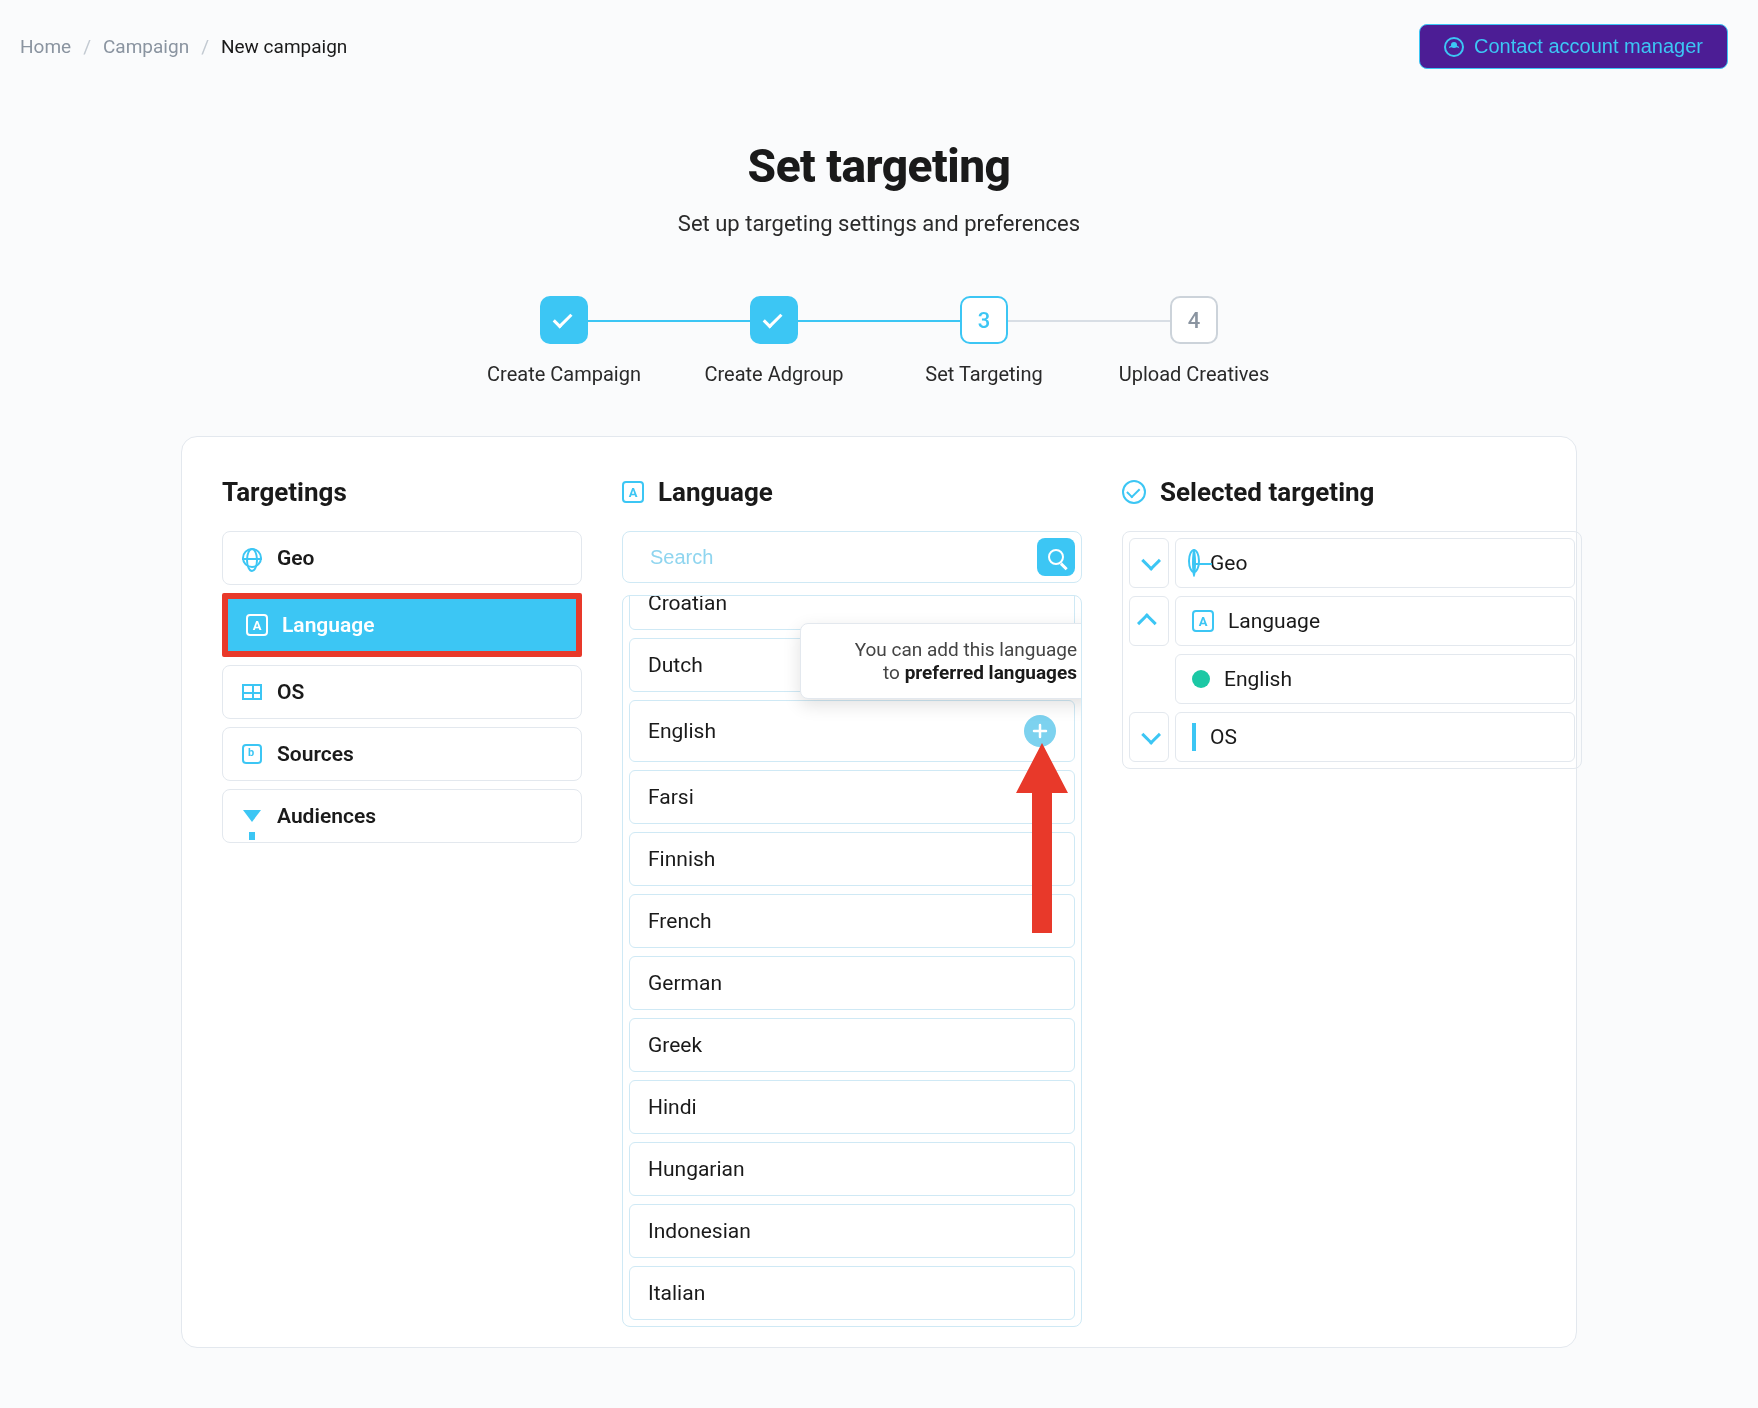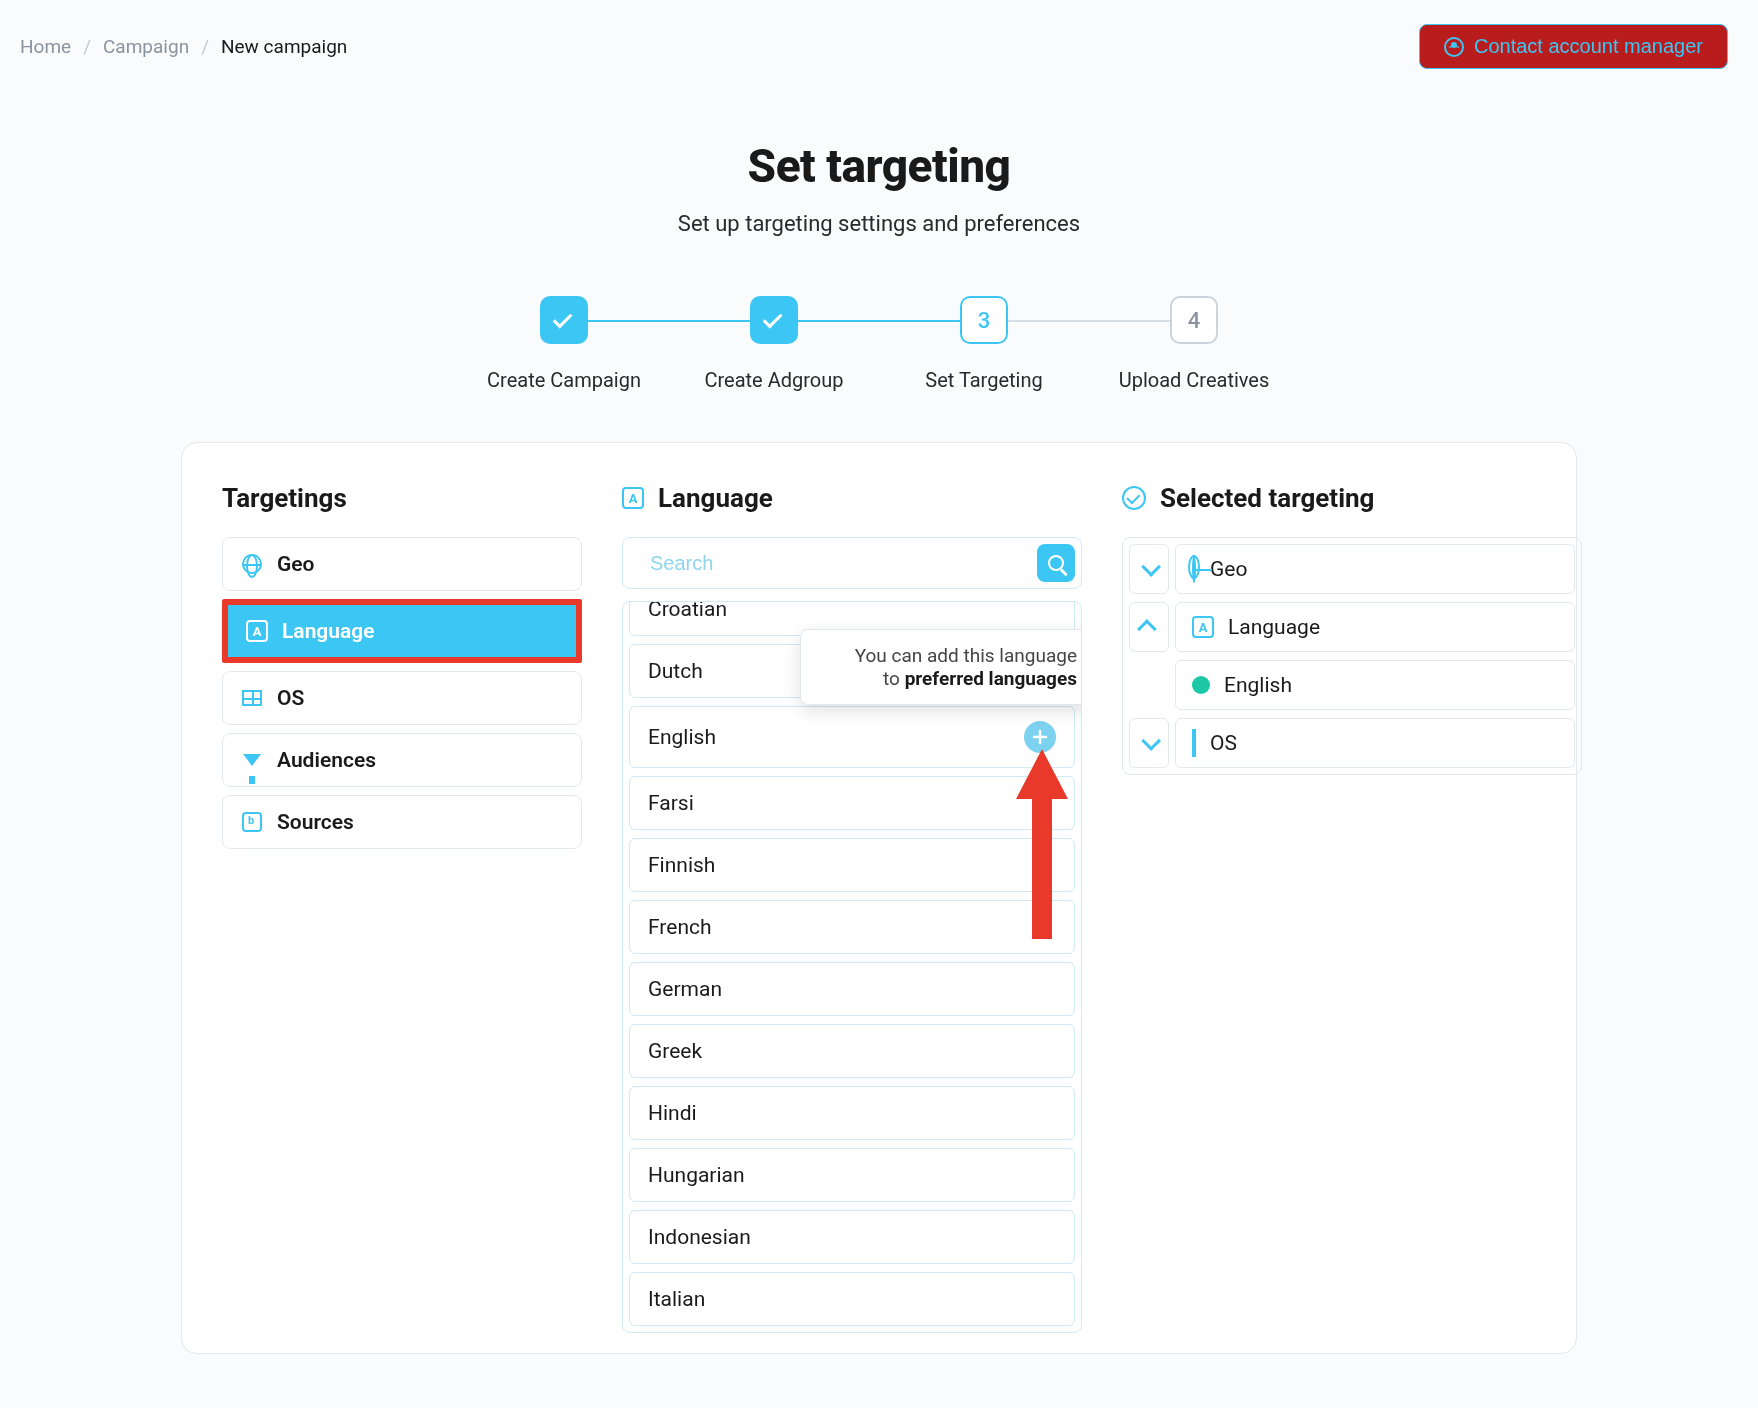--- a/index.html
+++ b/index.html
@@ -28,21 +28,21 @@
   .breadcrumb-current { color: #1a1a1a; }
   .contact-btn {
     display: flex;
     align-items: center;
     gap: 10px;
     border: 1.5px solid #3cc6f4;
     color: #3cc6f4;
     padding: 10px 24px;
     border-radius: 8px;
     font-size: 20px;
-    background: #b91c1c;
+    background: #4c1d95;
     cursor: pointer;
   }
   .contact-icon {
     width: 20px; height: 20px;
     border: 2px solid #3cc6f4;
     border-radius: 50%;
     position: relative;
     display: inline-block;
   }
   .contact-icon::before {
@@ -105,21 +105,21 @@
     border: 2px solid #3cc6f4;
     color: #3cc6f4;
     background: #fff;
   }
   .step-box.future {
     border: 2px solid #ccd3da;
     color: #8a94a0;
     background: #fff;
   }
   .step-label {
-    margin-top: 24px;
+    margin-top: 18px;
     font-size: 20px;
     color: #2a2a2a;
   }
   .step-line {
     position: absolute;
     top: 24px;
     left: calc(50% + 24px);
     width: calc(210px - 48px);
     height: 2px;
   }
@@ -412,29 +412,29 @@
         </div>
       </div>
       <div class="target-item">
         <span class="icon" style="color:#3cc6f4">
             <span class="os-icon"></span>
           </span>
         <span>OS</span>
       </div>
       <div class="target-item">
         <span class="icon" style="color:#3cc6f4">
+            <span class="src-icon"></span>
+          </span>
+        <span>Sources</span>
+      </div>
+      <div class="target-item">
+        <span class="icon" style="color:#3cc6f4">
             <span class="funnel-icon"></span>
           </span>
         <span>Audiences</span>
-      </div>
-      <div class="target-item">
-        <span class="icon" style="color:#3cc6f4">
-            <span class="src-icon"></span>
-          </span>
-        <span>Sources</span>
       </div>
     </div>
   </div>
 
   <div class="lang-outer">
     <div class="col-header">
       <span style="color:#3cc6f4">
           <span class="sq-a">A</span>
         </span>
       <span>Language</span>

